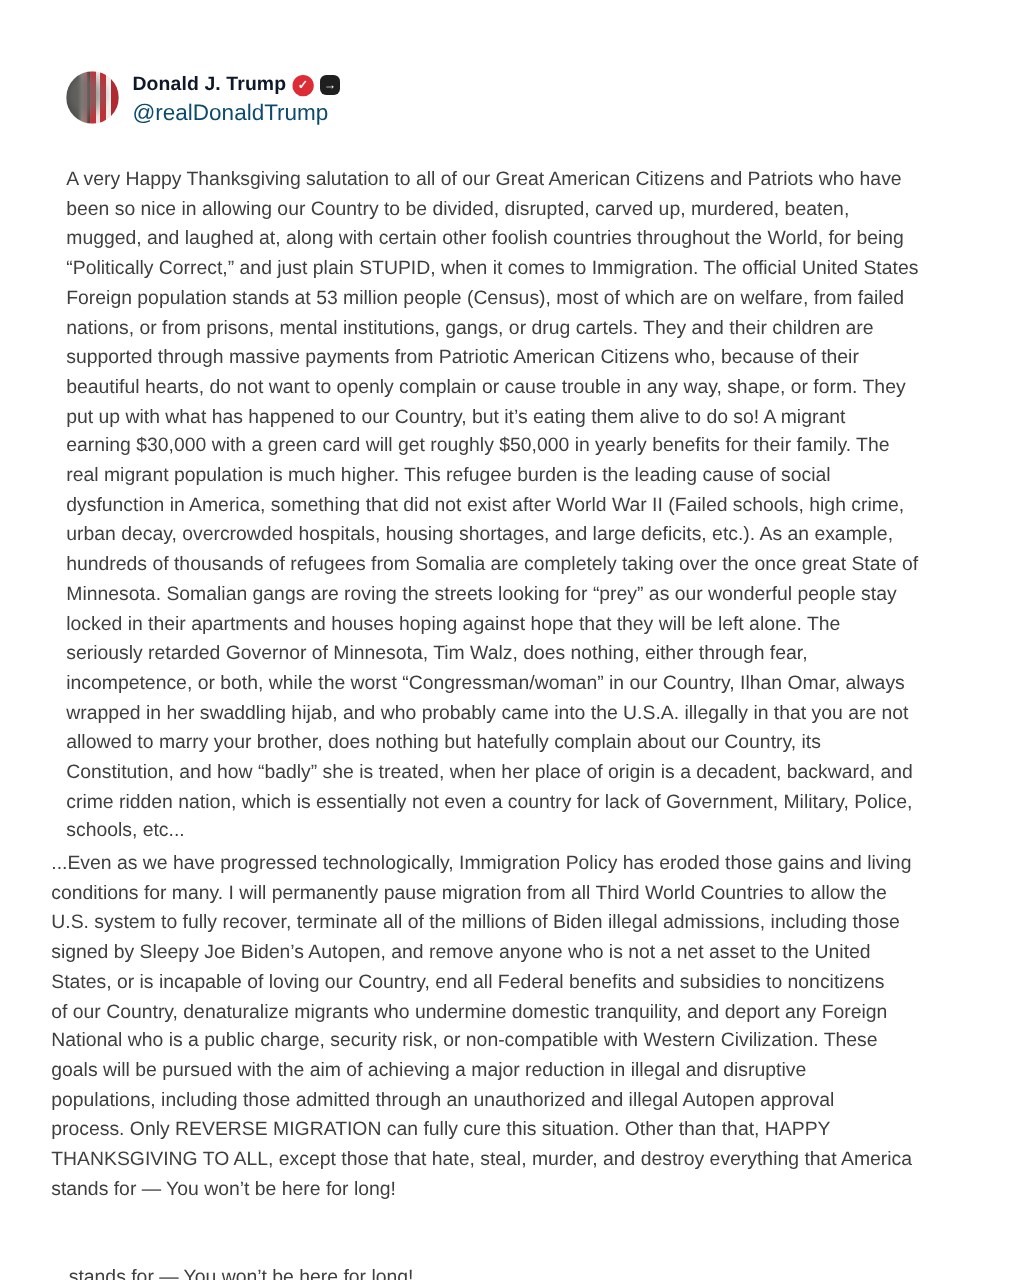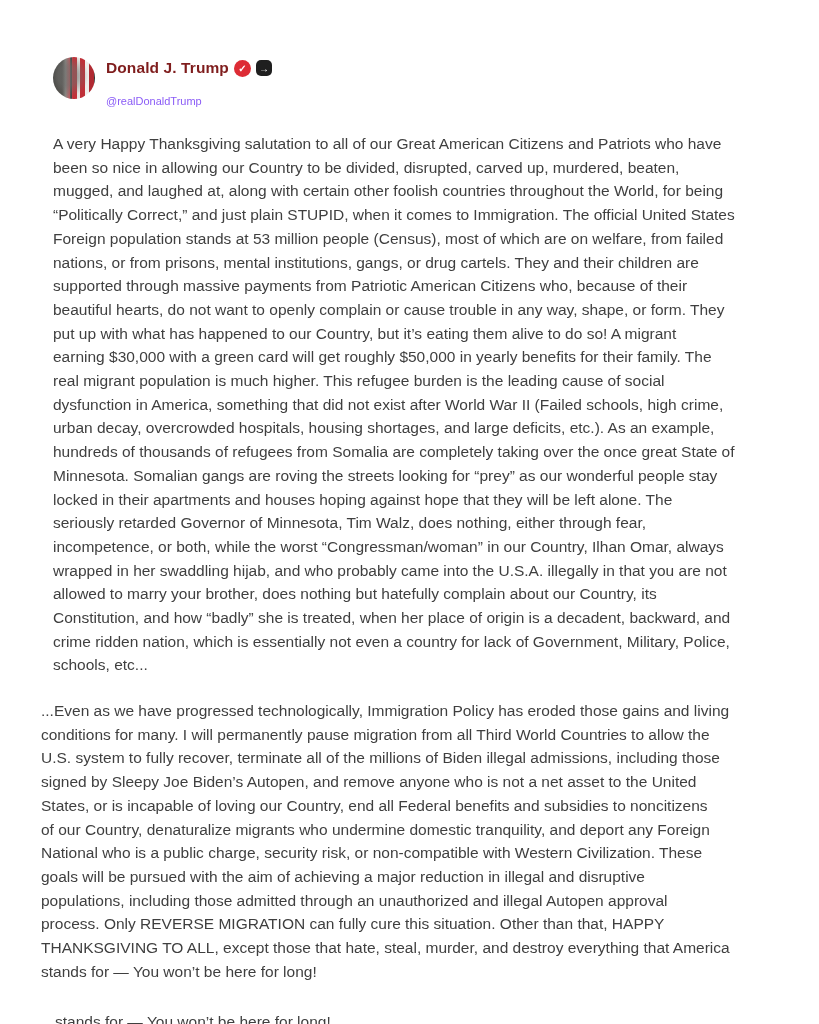--- a/index.html
+++ b/index.html
@@ -42,21 +42,21 @@
     padding-top: 2px;
   }
   .name-row {
     display: flex;
     align-items: center;
     gap: 5px;
   }
   .display-name {
     font-size: 15.5px;
     font-weight: bold;
-    color: #7f1d1d;
+    color: #0f172a;
     letter-spacing: 0.1px;
   }
   .badge {
     display: inline-flex;
     align-items: center;
     justify-content: center;
     color: #ffffff;
     font-weight: bold;
   }
   .badge.verified {
@@ -67,40 +67,39 @@
     font-size: 10px;
   }
   .badge.arrow {
     width: 16px;
     height: 16px;
     border-radius: 5px;
     background: #1f1f1f;
     font-size: 10px;
   }
   .handle {
-    margin-top: 18px;
-    font-size: 11px;
-    color: #8b5cf6;
+    margin-top: 3px;
+    font-size: 18px;
+    color: #0c4a6e;
   }
   .para {
     position: absolute;
     white-space: pre;
     font-size: 15.5px;
     line-height: 23.7px;
     color: #3f3f3f;
     letter-spacing: 0px;
   }
   .para1 {
     top: 132px;
     left: 53px;
   }
   .para2 {
     top: 679px;
     left: 41px;
-    margin-top: 20px;
   }
   .cutoff {
     top: 1010px;
     left: 55px;
   }
 </style>
 </head>
 <body>
 
 <div class="page">

